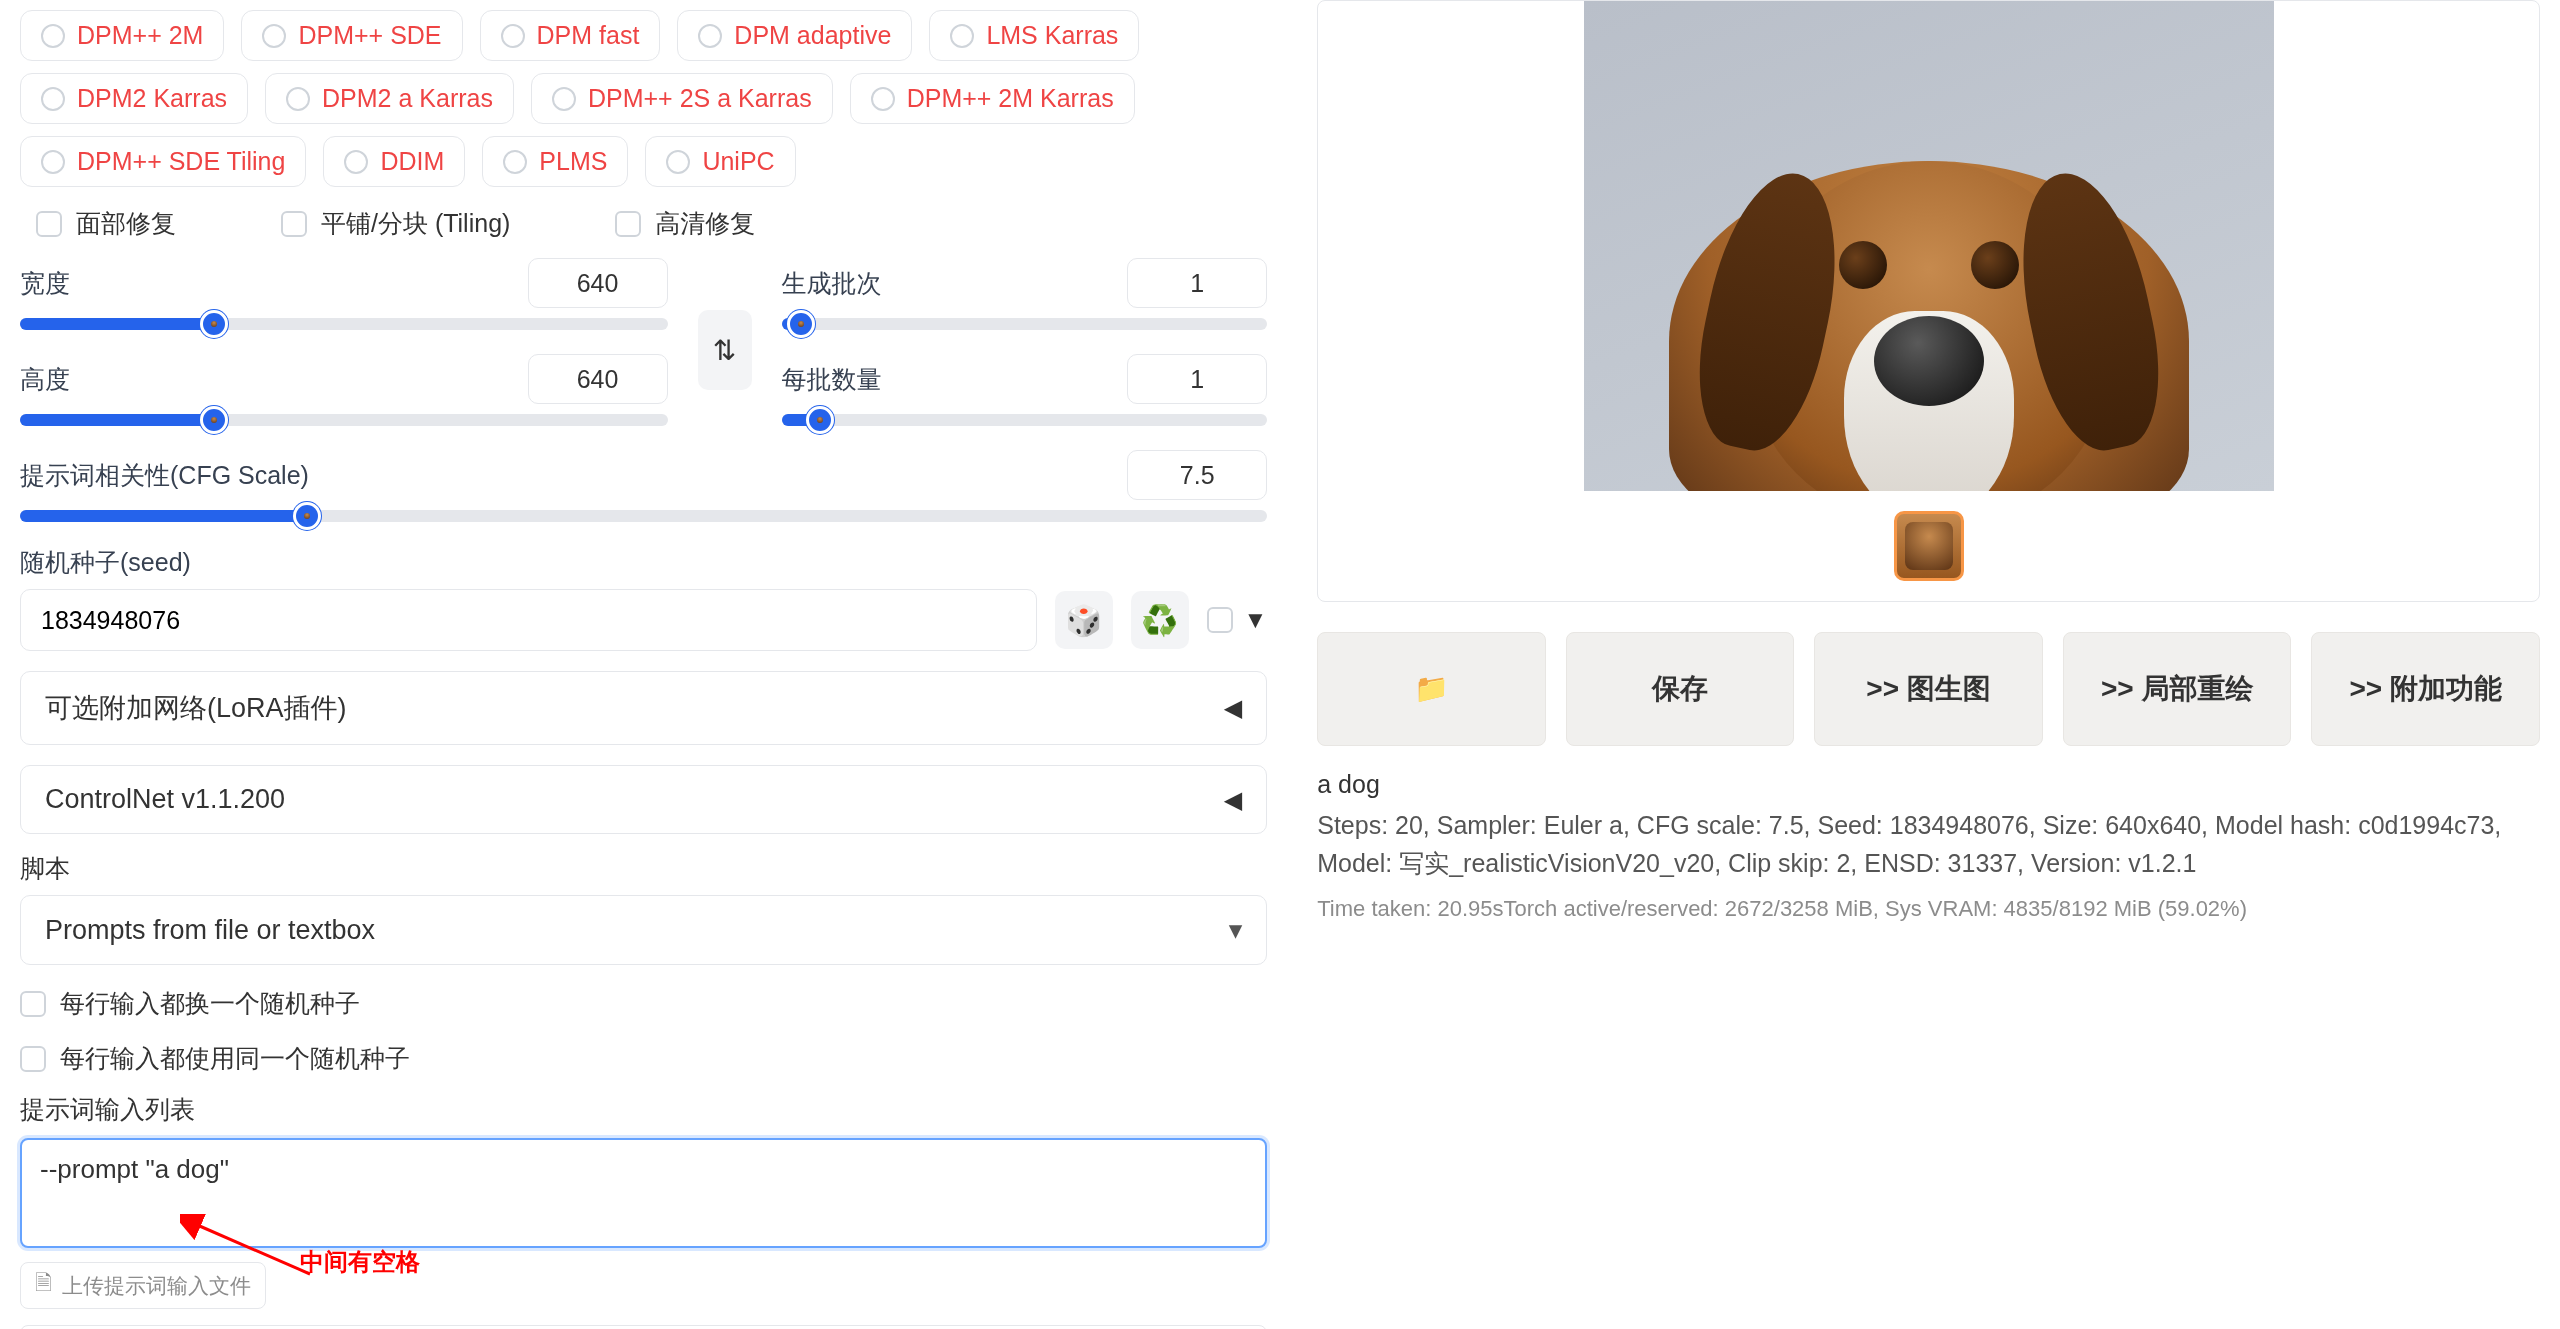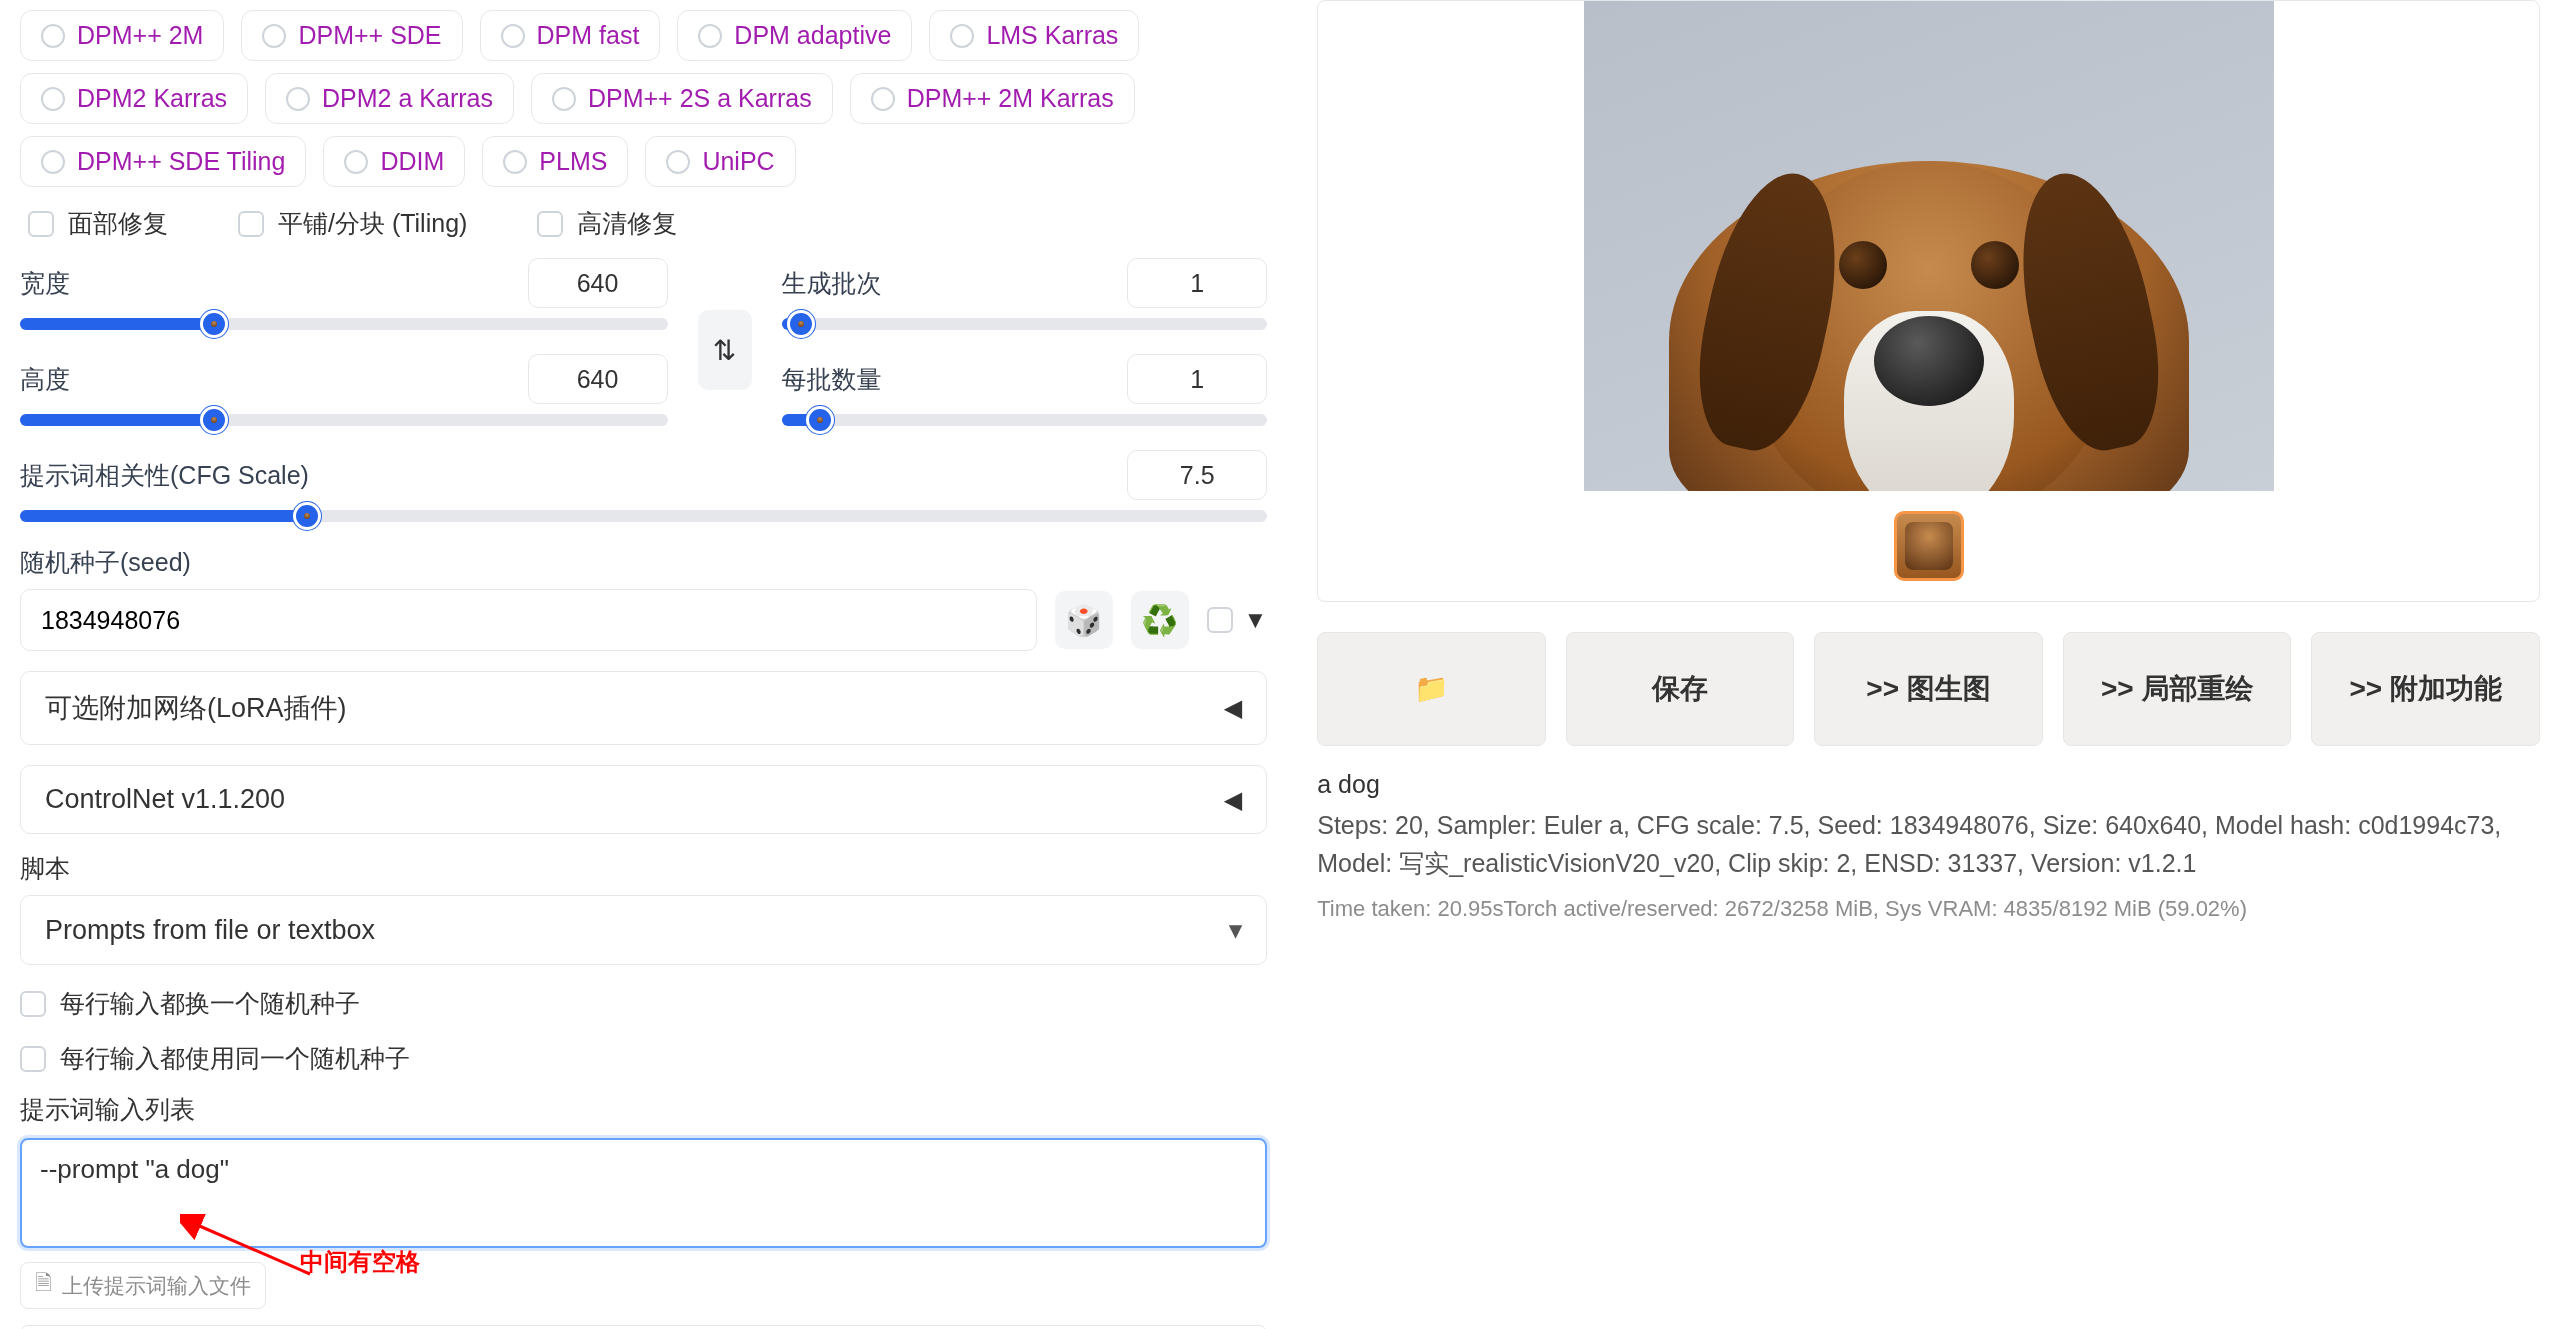--- a/index.html
+++ b/index.html
@@ -2,24 +2,24 @@
 <html><head>
 <meta charset="utf-8">
 <style>
 * { box-sizing: border-box; margin: 0; padding: 0; }
 body { font-family: -apple-system, "Segoe UI", "Microsoft YaHei", sans-serif; background: #fff; color: #333; font-size: 24px; width: 2560px; height: 1329px; overflow: hidden; }
 .page { display: flex; width: 100%; height: 100%; padding: 0 20px; gap: 50px; }
 .left-pane { flex: 1.02; padding: 10px 0; }
 .right-pane { flex: 1; padding-top: 0; }
 
 .radio-row { display: flex; flex-wrap: wrap; gap: 17px; margin-bottom: 12px; }
-.radio-chip { display: inline-flex; align-items: center; gap: 12px; background: #fff; border: 1px solid #e5e7eb; border-radius: 12px; padding: 10px 20px; font-size: 25px; color: #a21caf; cursor: pointer; }
+.radio-chip { display: inline-flex; align-items: center; gap: 12px; background: #fff; border: 1px solid #e5e7eb; border-radius: 12px; padding: 10px 20px; font-size: 25px; color: #ef4444; cursor: pointer; }
 .radio-chip .dot { width: 24px; height: 24px; border-radius: 50%; border: 2px solid #cfd4da; background: #fff; }
 
-.check-row { display: flex; gap: 70px; margin: 20px 0 18px 8px; align-items: center; }
+.check-row { display: flex; gap: 105px; margin: 20px 0 18px 16px; align-items: center; }
 .check-item { display: inline-flex; align-items: center; gap: 14px; font-size: 25px; }
 .chk { width: 26px; height: 26px; border-radius: 6px; border: 2px solid #cfd4da; background: #fff; display: inline-block; }
 
 .slider-section { display: flex; gap: 30px; align-items: flex-start; }
 .slider-col { flex: 1; }
 .slider-row { display: flex; align-items: center; justify-content: space-between; margin-bottom: 10px; }
 .slider-row .lbl { font-size: 25px; color: #374151; }
 .num-box { width: 140px; height: 50px; background: #fff; border: 1px solid #e5e7eb; border-radius: 10px; text-align: left; font-size: 25px; display: flex; align-items: center; justify-content: center; }
 .track {
   height: 12px; background: #e5e7eb; border-radius: 6px; position: relative; margin: 8px 0 24px 0;

